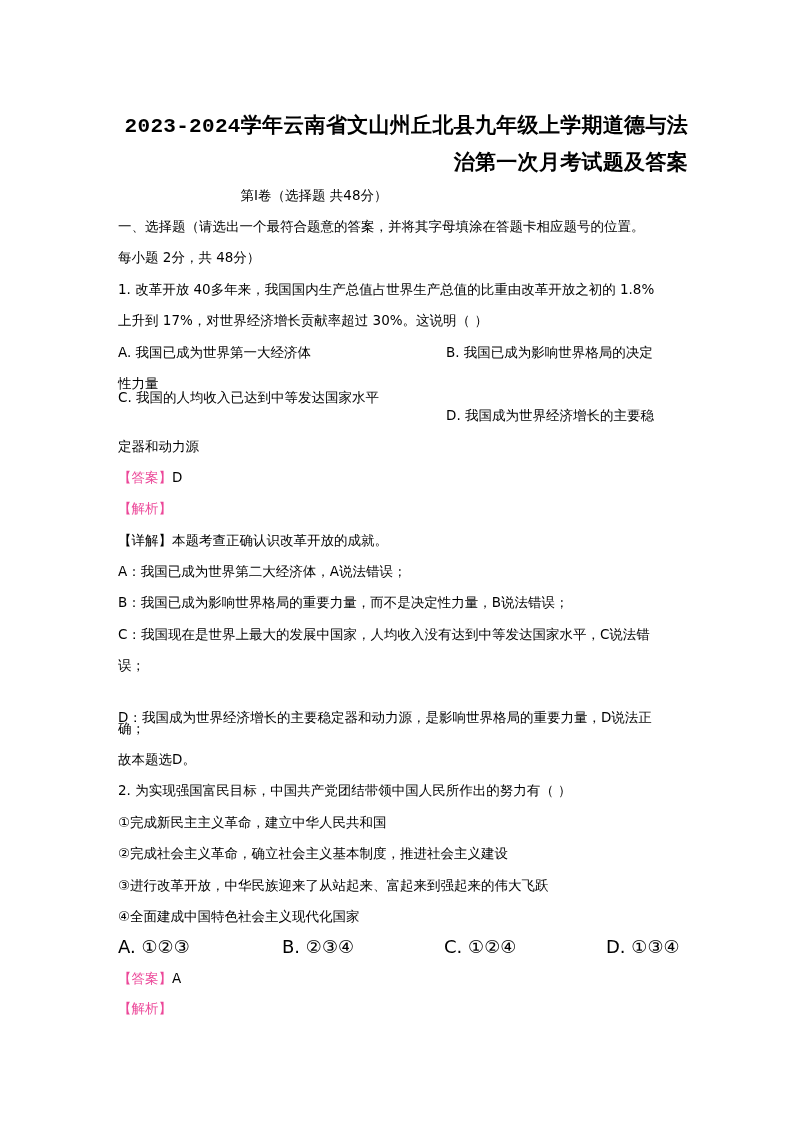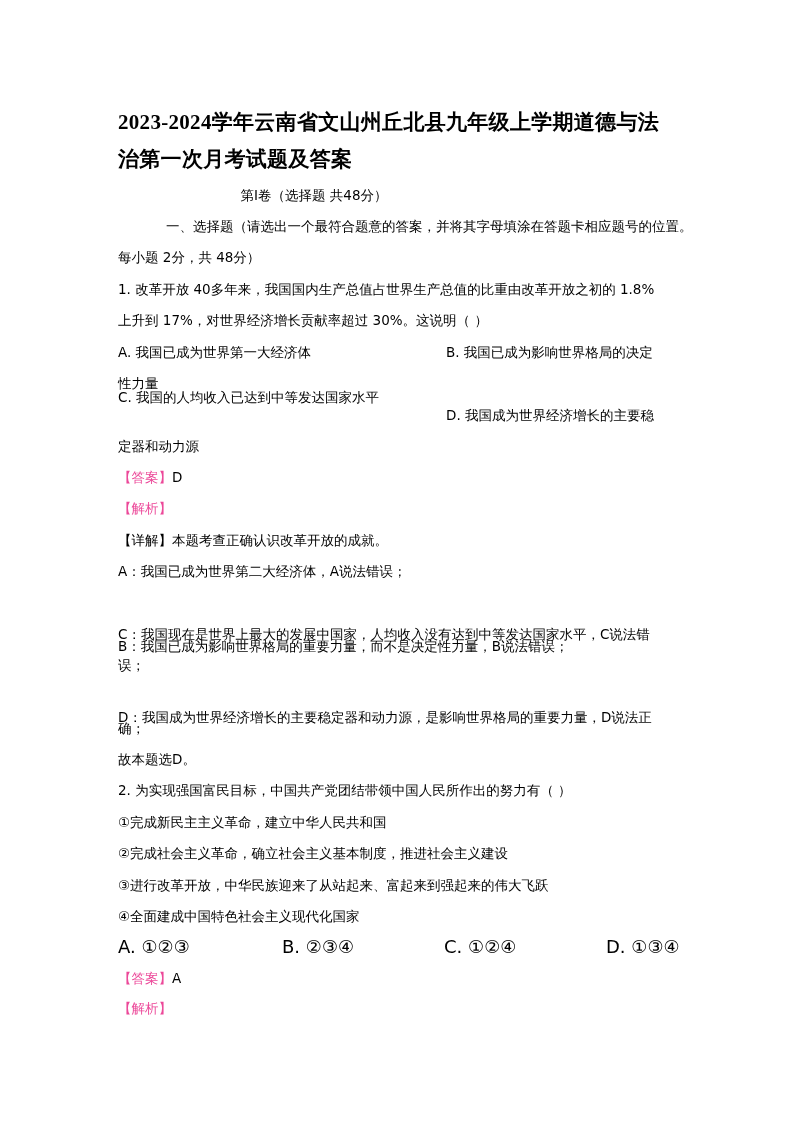--- a/index.html
+++ b/index.html
@@ -1,35 +1,35 @@
 <!DOCTYPE html>
 <html><head>
 <meta charset="utf-8">
 <style>
   html, body { margin: 0; padding: 0; background: #ffffff; }
   body { width: 794px; height: 1123px; position: relative; overflow: hidden;
          font-family: "DejaVu Sans", "Liberation Sans", sans-serif; color: #000; }
-  .title { position: absolute; left: 118px; width: 570px; font-family: Liberation Serif, serif;
-           font-weight: bold; font-size: 21px; line-height: 38px; letter-spacing: 0.3px; }
+  .title { position: absolute; left: 118px; width: 570px; font-family: Liberation Mono, monospace;
+           font-weight: bold; font-size: 21px; line-height: 48px; letter-spacing: 0.3px; text-align: right; }
   .line { position: absolute; left: 118px; font-size: 13.5px; line-height: 20px; white-space: nowrap; }
   .center { left: 0; width: 628px; text-align: center; }
   .tag { color: #ec4899; }
   .opt4 { position: absolute; font-size: 18px; line-height: 20px; white-space: nowrap; }
 </style>
 </head>
 <body>
 
 <div>
 
   <div class="title" style="top:103px;">2023-2024学年云南省文山州丘北县九年级上学期道德与法</div>
   <div class="title" style="top:140px;">治第一次月考试题及答案</div>
 
   <div class="line center" style="top:185px;">第Ⅰ卷（选择题 共48分）</div>
 
-  <div class="line" style="top:216px;margin-left:48px;">一、选择题（请选出一个最符合题意的答案，并将其字母填涂在答题卡相应题号的位置。</div>
+  <div class="line" style="top:216px;">一、选择题（请选出一个最符合题意的答案，并将其字母填涂在答题卡相应题号的位置。</div>
   <div class="line" style="top:247px;">每小题 2分，共 48分）</div>
 
   <div>
     <div class="line" style="top:279px;">1.  改革开放 40多年来，我国国内生产总值占世界生产总值的比重由改革开放之初的 1.8%</div>
     <div class="line" style="top:310px;">上升到 17%，对世界经济增长贡献率超过 30%。这说明（    ）</div>
 
     <div class="line" style="top:342px;">A. 我国已成为世界第一大经济体</div>
     <div class="line" style="top:342px; left:446px;">B. 我国已成为影响世界格局的决定</div>
     <div class="line" style="top:373px;">性力量</div>
 
@@ -40,21 +40,21 @@
     <div class="line" style="top:467px;">
       <span class="tag">【答案】</span><span>D</span>
     </div>
     <div class="line" style="top:498px;">
       <span class="tag">【解析】</span>
     </div>
     <div class="line" style="top:530px;">
       <span>【详解】</span><span>本题考查正确认识改革开放的成就。</span>
     </div>
     <div class="line" style="top:561px;">A：我国已成为世界第二大经济体，A说法错误；</div>
-    <div class="line" style="top:592px;margin-top:44px;">B：我国已成为影响世界格局的重要力量，而不是决定性力量，B说法错误；</div>
+    <div class="line" style="top:592px;">B：我国已成为影响世界格局的重要力量，而不是决定性力量，B说法错误；</div>
     <div class="line" style="top:624px;">C：我国现在是世界上最大的发展中国家，人均收入没有达到中等发达国家水平，C说法错</div>
     <div class="line" style="top:655px;">误；</div>
     <div class="line" style="top:707px;">D：我国成为世界经济增长的主要稳定器和动力源，是影响世界格局的重要力量，D说法正</div>
     <div class="line" style="top:718px;">确；</div>
     <div class="line" style="top:749px;">故本题选D。</div>
   </div>
 
   <div>
     <div class="line" style="top:780px;">2. 为实现强国富民目标，中国共产党团结带领中国人民所作出的努力有（    ）</div>
     <div class="line" style="top:812px;">①完成新民主主义革命，建立中华人民共和国</div>

